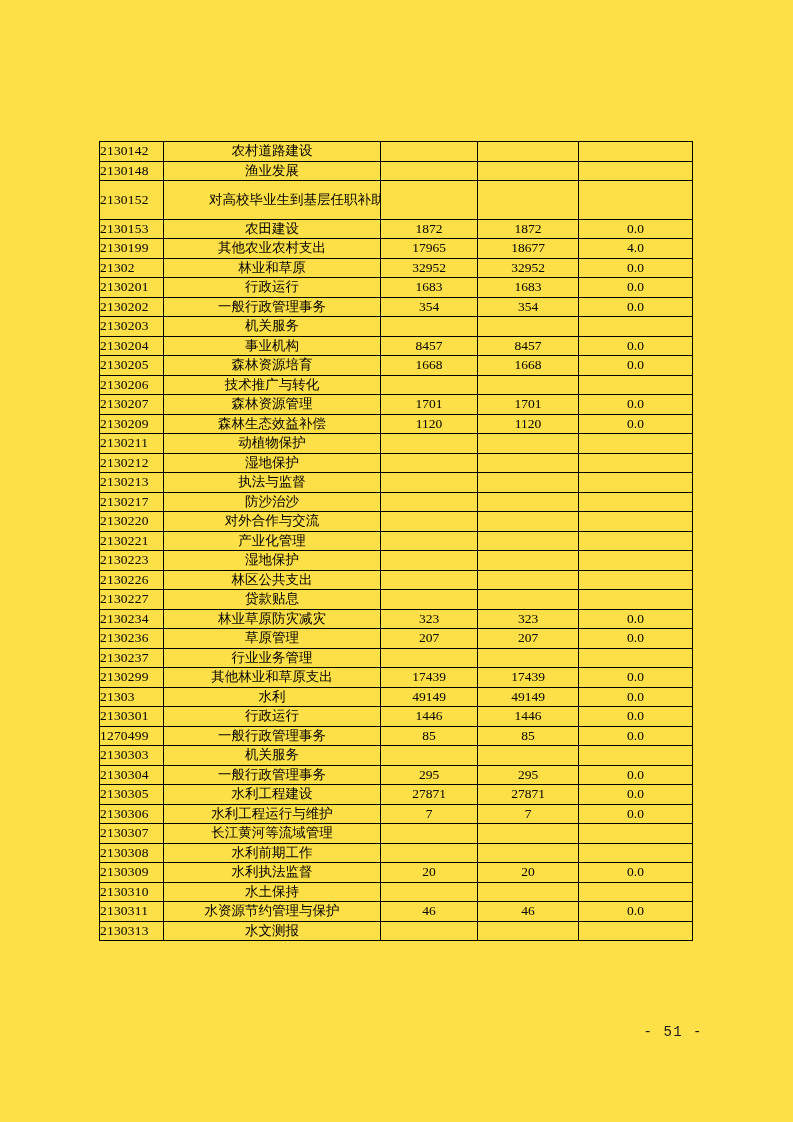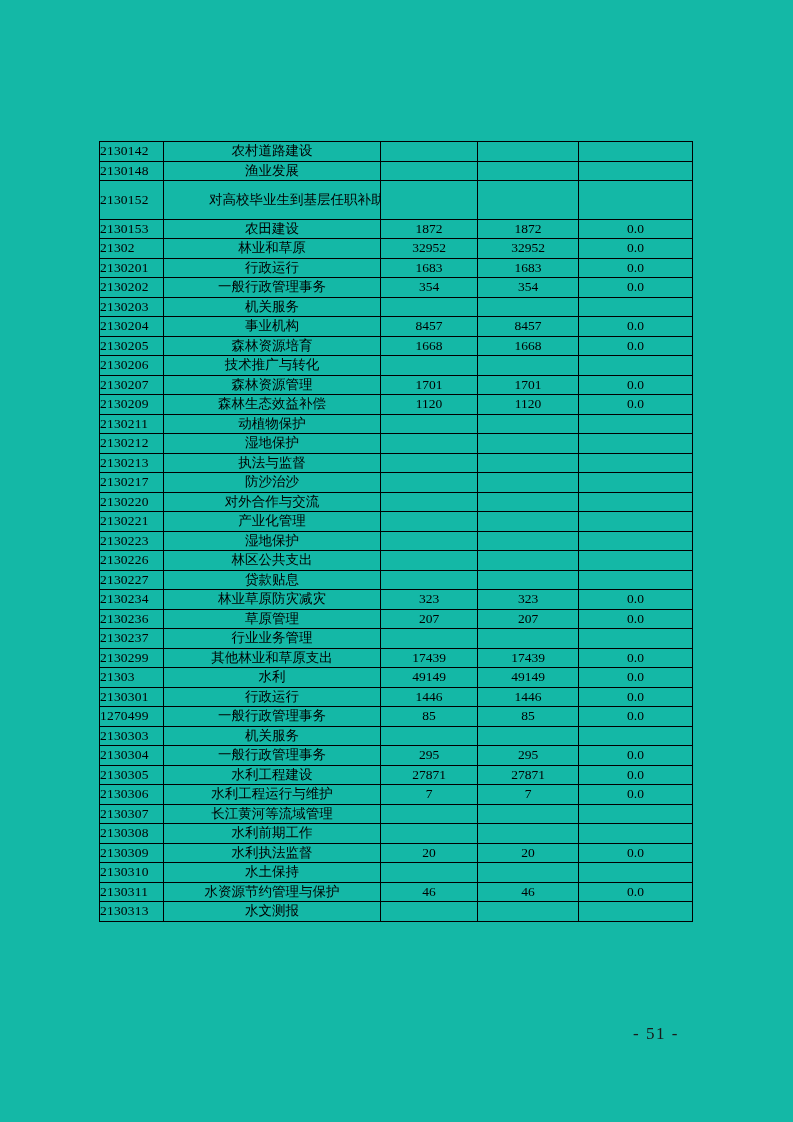--- a/index.html
+++ b/index.html
@@ -4,21 +4,21 @@
 <style>
   * { box-sizing: border-box; }
   html, body {
     margin: 0; padding: 0;
     background: #ffffff;
   }
   .sheet {
     position: relative;
     width: 793px;
     height: 1122px;
-    background: #14b8a6;
+    background: #fde047;
     font-family: "Liberation Serif", "DejaVu Serif", serif;
     color: #000000;
     overflow: hidden;
   }
   table.budget {
     position: absolute;
     left: 99px;
     top: 141px;
     width: 593px;
     border-collapse: collapse;
@@ -48,24 +48,25 @@
     text-indent: 45px;
     white-space: normal;
     line-height: 19.2px;
   }
   td.num { text-align: center; }
   .page-number {
     position: absolute;
     top: 1024px;
     left: 633px;
     width: 70px;
-    font-size: 17px;
+    font-size: 14px;
     letter-spacing: 1.5px;
-    text-align: left;
+    text-align: right;
     color: #1a1a1a;
+    font-family: Liberation Mono, monospace;
   }
 </style>
 </head>
 <body>
 
 <div class="sheet">
 
   <table class="budget">
     <colgroup>
       <col style="width:64px">
@@ -97,20 +98,27 @@
           <td class="num"></td>
         </tr>
         <tr>
           <td class="code">2130153</td>
           <td class="name-sub">农田建设</td>
           <td class="num">1872</td>
           <td class="num">1872</td>
           <td class="num">0.0</td>
         </tr>
         <tr>
+          <td class="code">2130199</td>
+          <td class="name-sub">其他农业农村支出</td>
+          <td class="num">17965</td>
+          <td class="num">18677</td>
+          <td class="num">4.0</td>
+        </tr>
+        <tr>
           <td class="code">21302</td>
           <td class="name-cat">林业和草原</td>
           <td class="num">32952</td>
           <td class="num">32952</td>
           <td class="num">0.0</td>
         </tr>
         <tr>
           <td class="code">2130201</td>
           <td class="name-sub">行政运行</td>
           <td class="num">1683</td>

